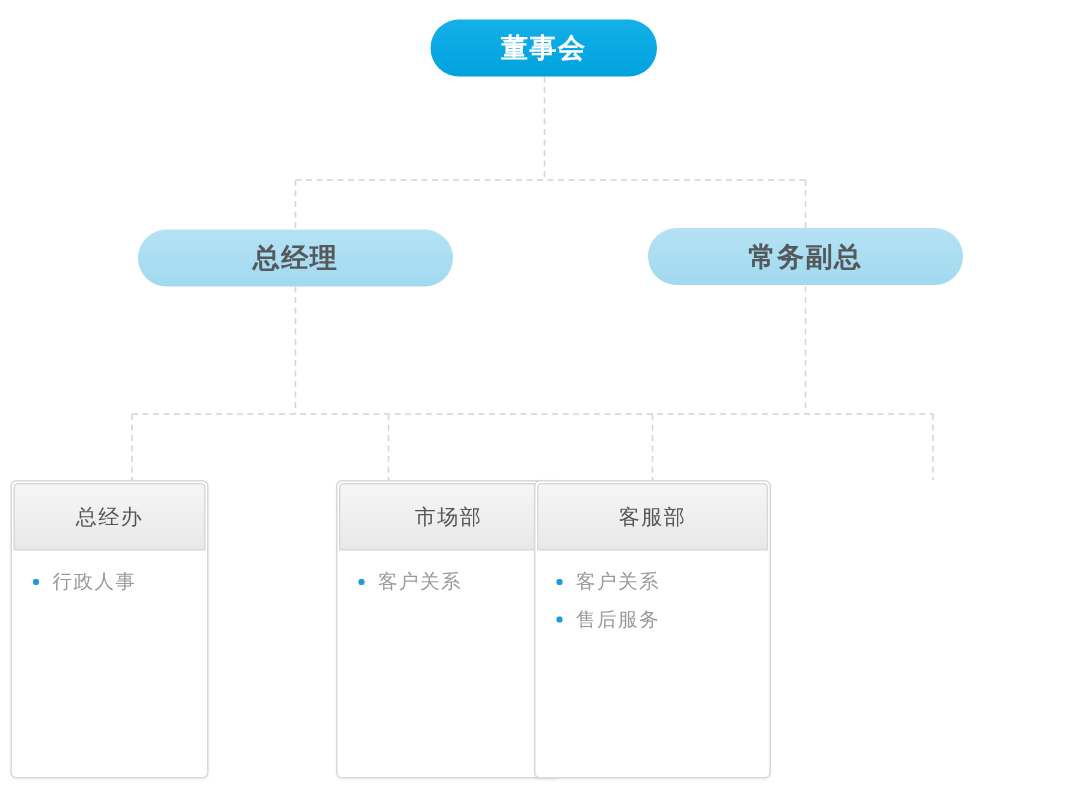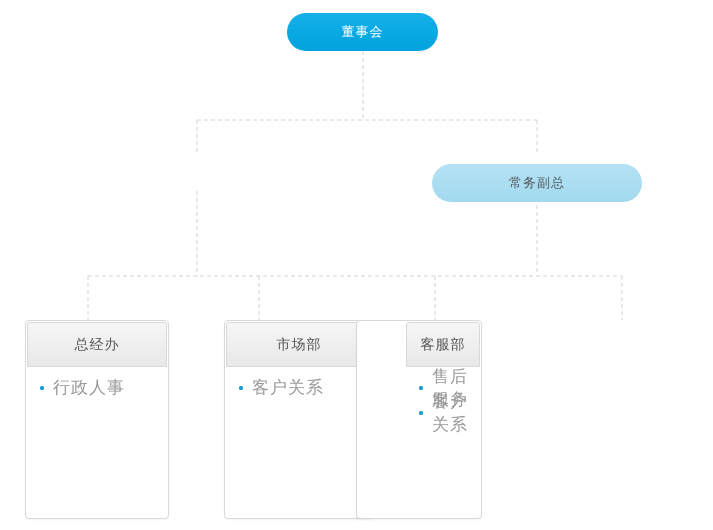--- a/index.html
+++ b/index.html
@@ -26,24 +26,25 @@
     stroke-width: 1;
     stroke-dasharray: 4 3;
   }
   .pill {
     position: absolute;
     height: 38px;
     border-radius: 19px;
     display: flex;
     align-items: center;
     justify-content: center;
-    font-size: 13px;
+    font-size: 18px;
     letter-spacing: 1px;
     box-sizing: border-box;
     cursor: default;
+    font-weight: bold;
   }
   .pill.root {
     background: linear-gradient(180deg, var(--root-fill-top, #14b0ea), var(--root-fill, #00a2dd));
     color: var(--root-text, #ffffff);
   }
   .pill.manager {
     background: linear-gradient(180deg, var(--manager-fill-top, #b5e2f4), var(--manager-fill, #a2d9ef));
     color: var(--manager-text, #54595c);
   }
   .dept {
@@ -71,21 +72,21 @@
   }
   .dept-items {
     list-style: none;
     margin: 0;
     padding: 7px 6px 0 14px;
   }
   .dept-items li {
     height: 25px;
     display: flex;
     align-items: center;
-    font-size: 17px;
+    font-size: 13px;
     color: var(--item-text, #9a9a9a);
     letter-spacing: 1px;
   }
   .bullet {
     width: 4px;
     height: 4px;
     border-radius: 1.5px;
     background: var(--bullet, #1b9cd6);
     margin-right: 9px;
     flex: 0 0 auto;
@@ -98,25 +99,28 @@
 
   <svg id="connectors" width="713" height="530" viewBox="0 0 713 530" aria-hidden="true">
     <path d="M363 51 V120 M197 120 H537 M197 120 V153 M537 120 V153"></path>
     <path d="M197 191 V276 M537 191 V276 M88 276 H622 M88 276 V320 M259 276 V320 M435 276 V320 M622 276 V320"></path>
   </svg>
 
   <div class="pill root" style="left:287px; top:13px; width:151px;">
     <span>董事会</span>
   </div>
 
-  <div class="pill manager" style="left:432px; top:164px; width:210px;">
+  <div class="pill manager" style="left:92px; top:153px; width:210px;">
+    <span>总经理</span>
+  </div>
+  <div class="pill manager" style="left:432px; top:152px; width:210px;">
     <span>常务副总</span>
   </div>
 
-  <div class="dept" style="left:25px; width:144px;">
+  <div class="dept" style="left:7px; width:132px;">
     <div class="dept-header">
       <span>总经办</span>
     </div>
     <ul class="dept-items">
       <li>
         <span class="bullet"></span>
         <span>行政人事</span>
       </li>
     </ul>
   </div>
@@ -126,30 +130,30 @@
       <span>市场部</span>
     </div>
     <ul class="dept-items">
       <li>
         <span class="bullet"></span>
         <span>客户关系</span>
       </li>
     </ul>
   </div>
 
-  <div class="dept" style="left:356px; width:126px;padding-left:48px;">
+  <div class="dept" style="left:356px; width:158px;">
     <div class="dept-header">
       <span>客服部</span>
     </div>
     <ul class="dept-items">
       <li>
         <span class="bullet"></span>
-        <span>售后服务</span>
+        <span>客户关系</span>
       </li>
       <li>
         <span class="bullet"></span>
-        <span>客户关系</span>
+        <span>售后服务</span>
       </li>
     </ul>
   </div>
 
 
 </div>
 
 </body></html>

